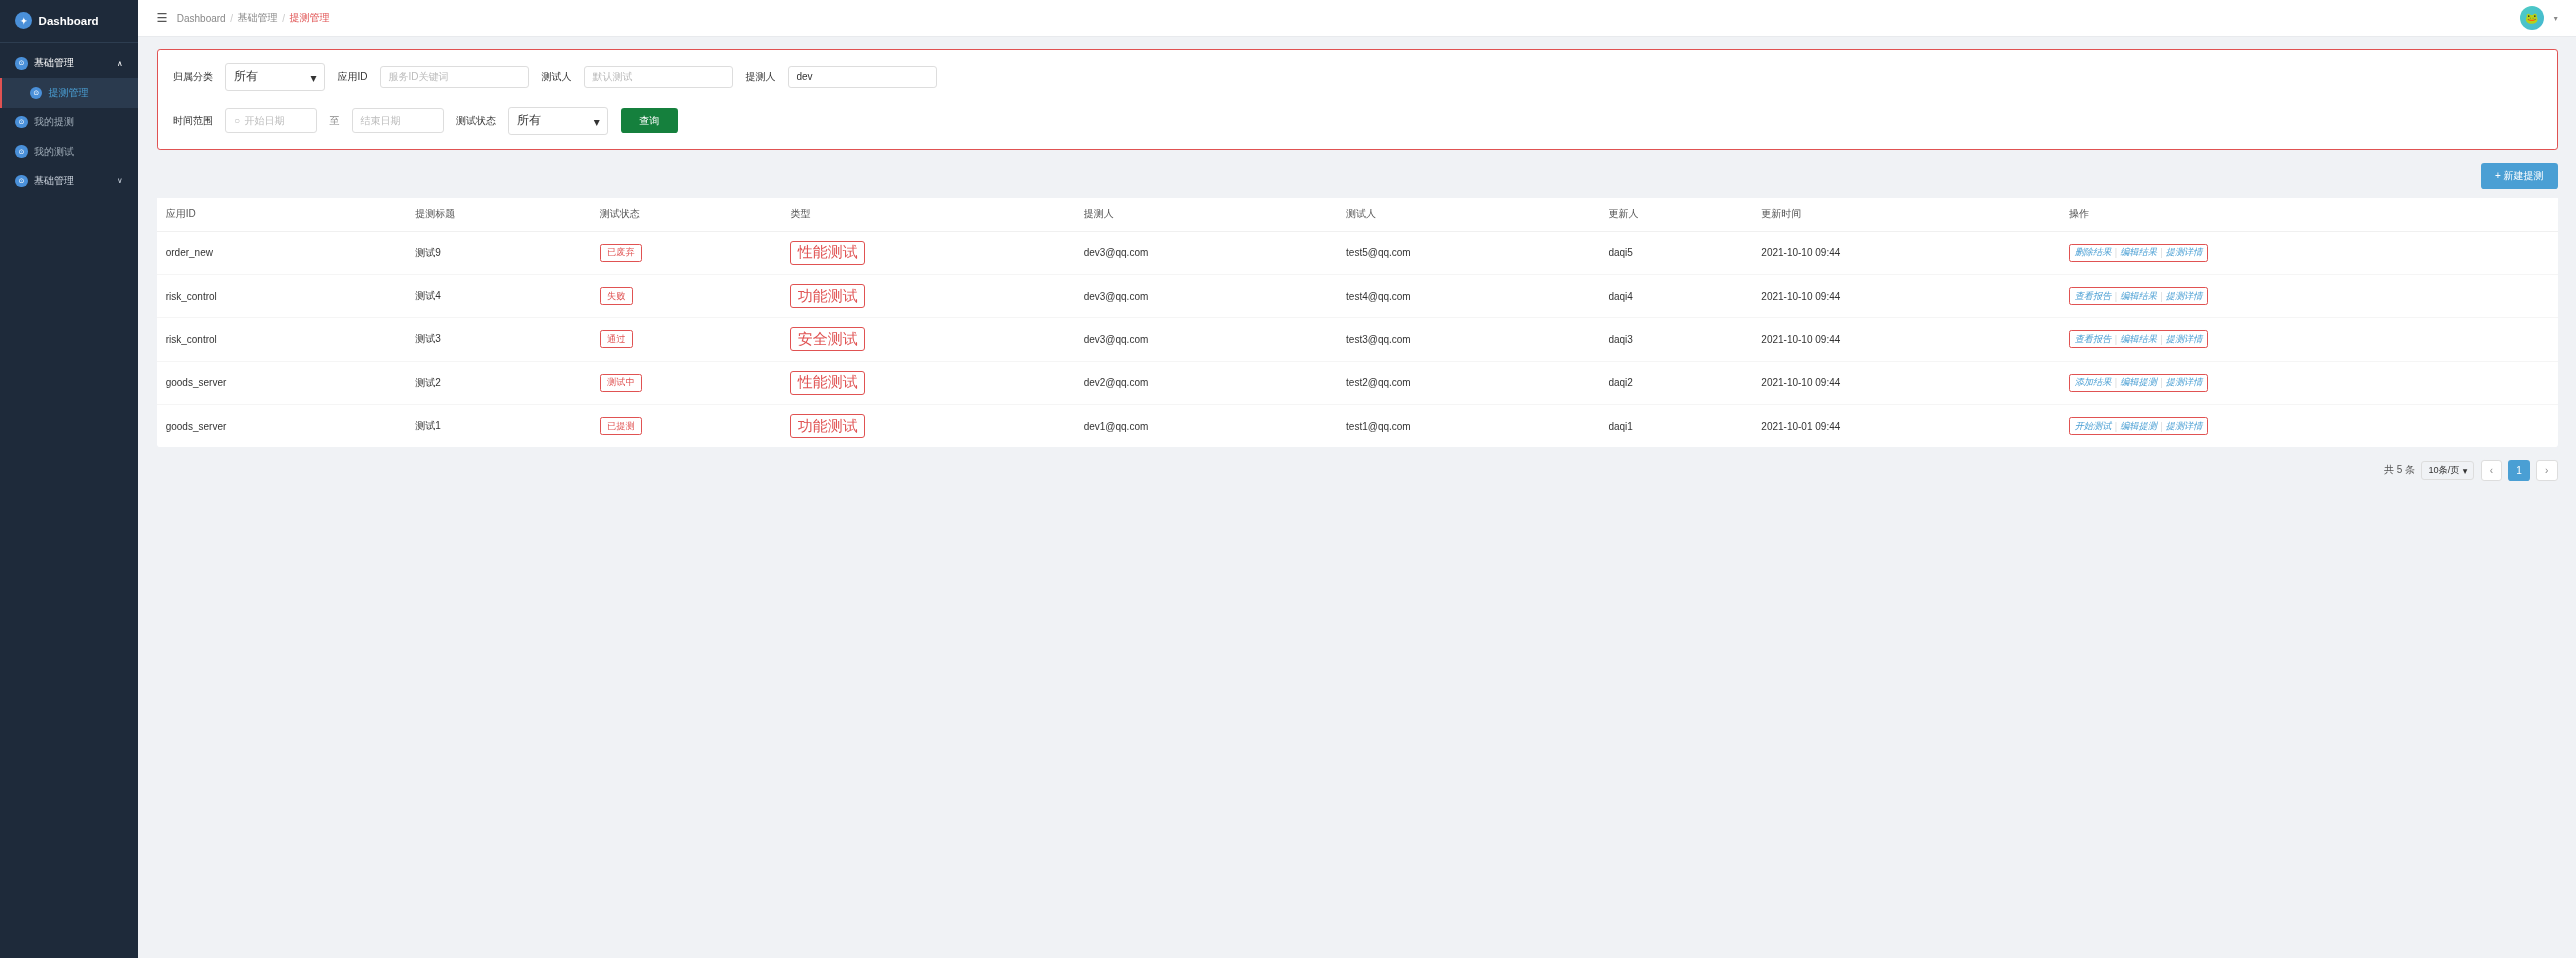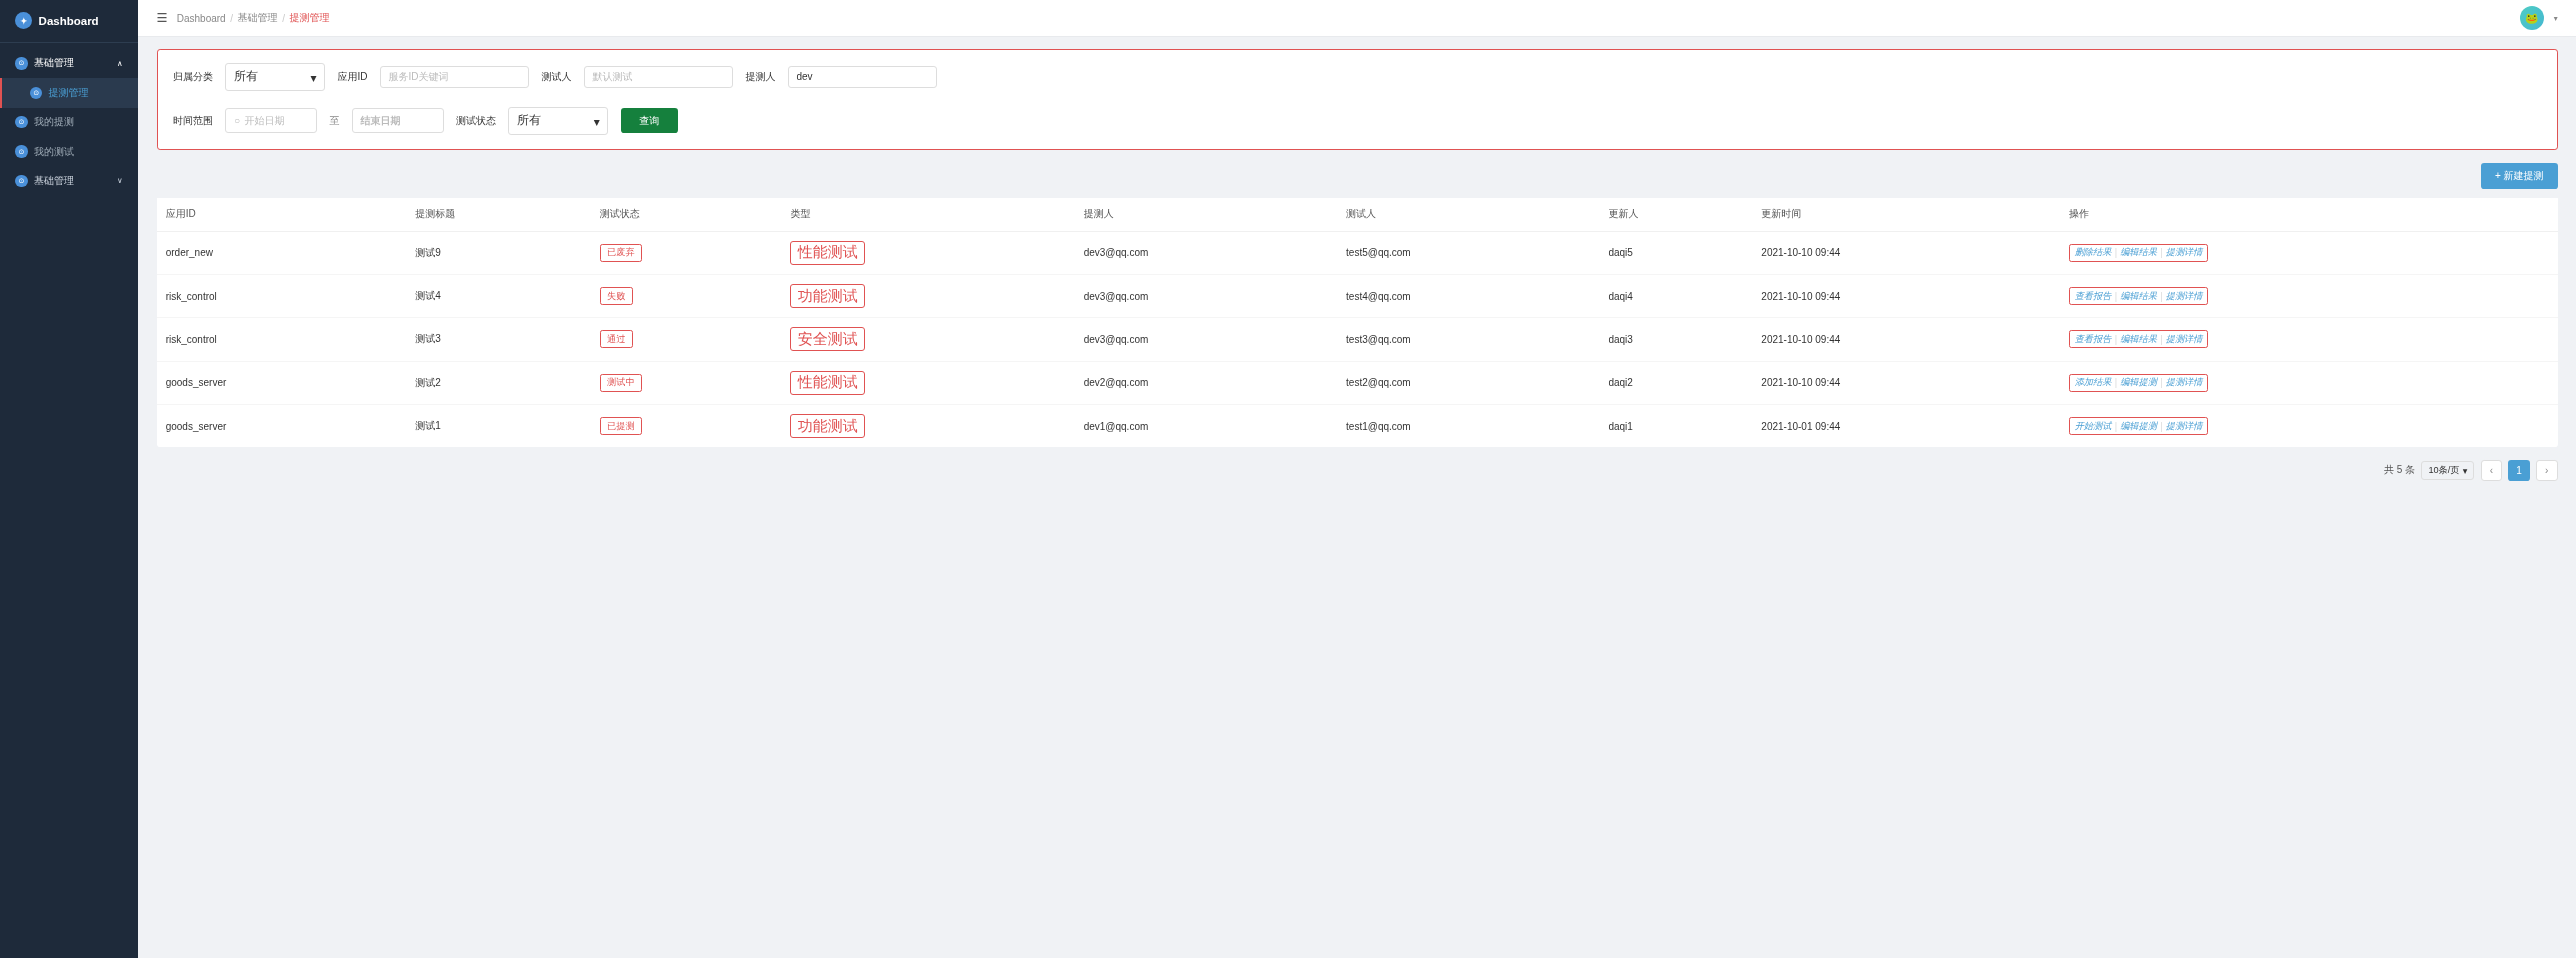--- a/index.html
+++ b/index.html
@@ -370,21 +370,21 @@
         <input class="filter-input" value="dev" style="">
       </div>
       <div class="filter-row">
         <span class="filter-label">时间范围</span>
         <div class="date-input">
           <span>○</span>
           <span style="color:#bbb;">开始日期</span>
         </div>
         <span class="to-label">至</span>
         <div class="date-input">
-          <span style="color:#bbb;font-weight:bold;">结束日期</span>
+          <span style="color:#bbb;">结束日期</span>
         </div>
         <span class="filter-label">测试状态</span>
         <div class="filter-select">
           <span>所有</span>
           <span>▾</span>
         </div>
         <button class="query-btn">查询</button>
       </div>
     </div>
 

